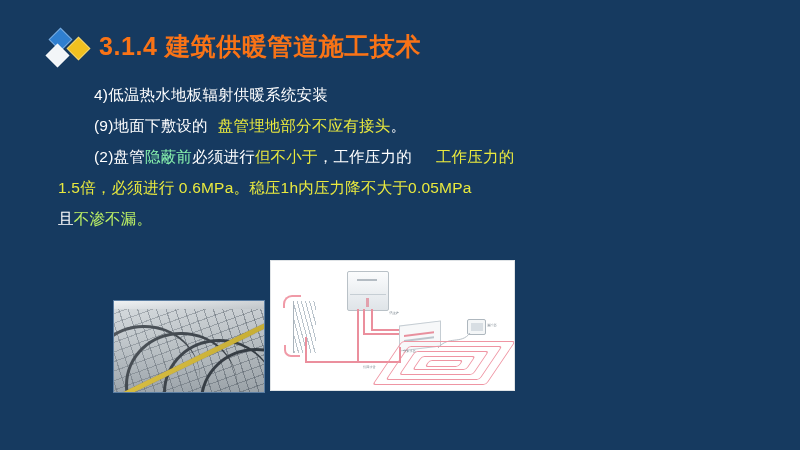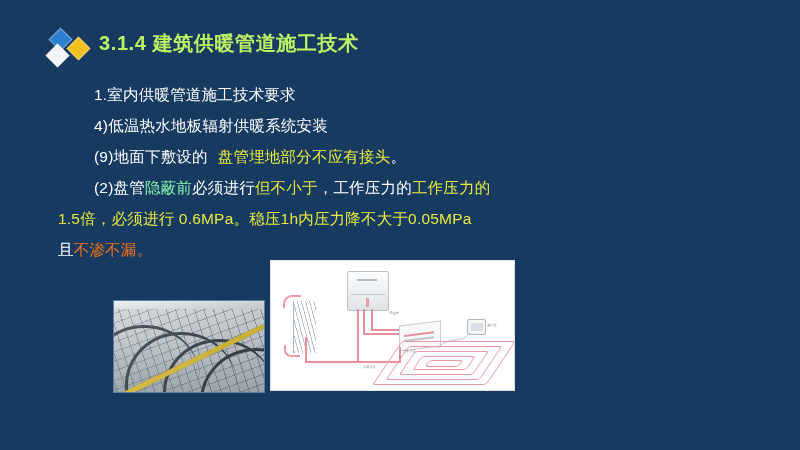--- a/index.html
+++ b/index.html
@@ -45,22 +45,22 @@
     box-sizing: border-box;
   }
   #dia-blue  { left: 6px;  top: 4px;  background: #2f7fd0; }
   #dia-yellow{ left: 24px; top: 13px; background: #f0c020; }
   #dia-white { left: 3px;  top: 20px; background: #f2f5f8; }
 
   #title {
     position: absolute;
     left: 99px;
     top: 8px;
-    color: #bef264;
-    font-size: 20px;
+    color: #f97316;
+    font-size: 25px;
     font-weight: bold;
     letter-spacing: 0.6px;
     white-space: nowrap;
   }
 
   
   #body-text {
     position: absolute;
     left: 0;
     top: 79px;
@@ -210,26 +210,25 @@
     <div id="logo">
       <div class="dia" id="dia-blue" style="background: rgb(47, 127, 208);"></div>
       <div class="dia" id="dia-yellow" style="background: rgb(240, 192, 32);"></div>
       <div class="dia" id="dia-white" style="background: rgb(242, 245, 248);"></div>
     </div>
 
     <div id="title">3.1.4 建筑供暖管道施工技术</div>
   </div>
 
   <div id="body-text">
-      <div class="tline indent-1"><span>1.室内供暖管道施工技术要求</span></div>
       <div class="tline indent-1"><span>4)低温热水地板辐射供暖系统安装</span></div>
       <div class="tline indent-1"><span>(9)地面下敷设的</span><span class="hl" style="color: rgb(233, 233, 62); padding-left: 10px;">盘管埋地部分不应有接头</span><span>。</span></div>
-      <div class="tline indent-1"><span>(2)盘管</span><span class="hl" style="color: #86efac;">隐蔽前</span><span>必须进行</span><span class="hl" style="color: rgb(233, 233, 62);">但不小于</span><span>，工作压力的</span><span class="hl" style="color: rgb(233, 233, 62);">工作压力的</span></div>
+      <div class="tline indent-1"><span>(2)盘管</span><span class="hl" style="color: #86efac;">隐蔽前</span><span>必须进行</span><span class="hl" style="color: rgb(233, 233, 62);">但不小于</span><span>，工作压力的</span><span class="hl" style="color: rgb(233, 233, 62); margin-left: 24px;">工作压力的</span></div>
       <div class="tline indent-0"><span class="hl" style="color: rgb(233, 233, 62);">1.5倍，必须进行 0.6MPa。稳压1h内压力降不大于0.05MPa</span></div>
-      <div class="tline indent-0"><span>且</span><span class="hl" style="color: #f97316;">不渗不漏。</span></div>
+      <div class="tline indent-0"><span>且</span><span class="hl" style="color: #bef264;">不渗不漏。</span></div>
     </div>
 
   <div id="photo-floor-heating">
     <div class="wall"></div>
     <div class="floor">
       <div class="pipe pipe-a"></div>
       <div class="pipe pipe-b"></div>
       <div class="pipe pipe-c"></div>
       <div class="pipe pipe-d"></div>
       <div class="ystripe ys-1"></div>

